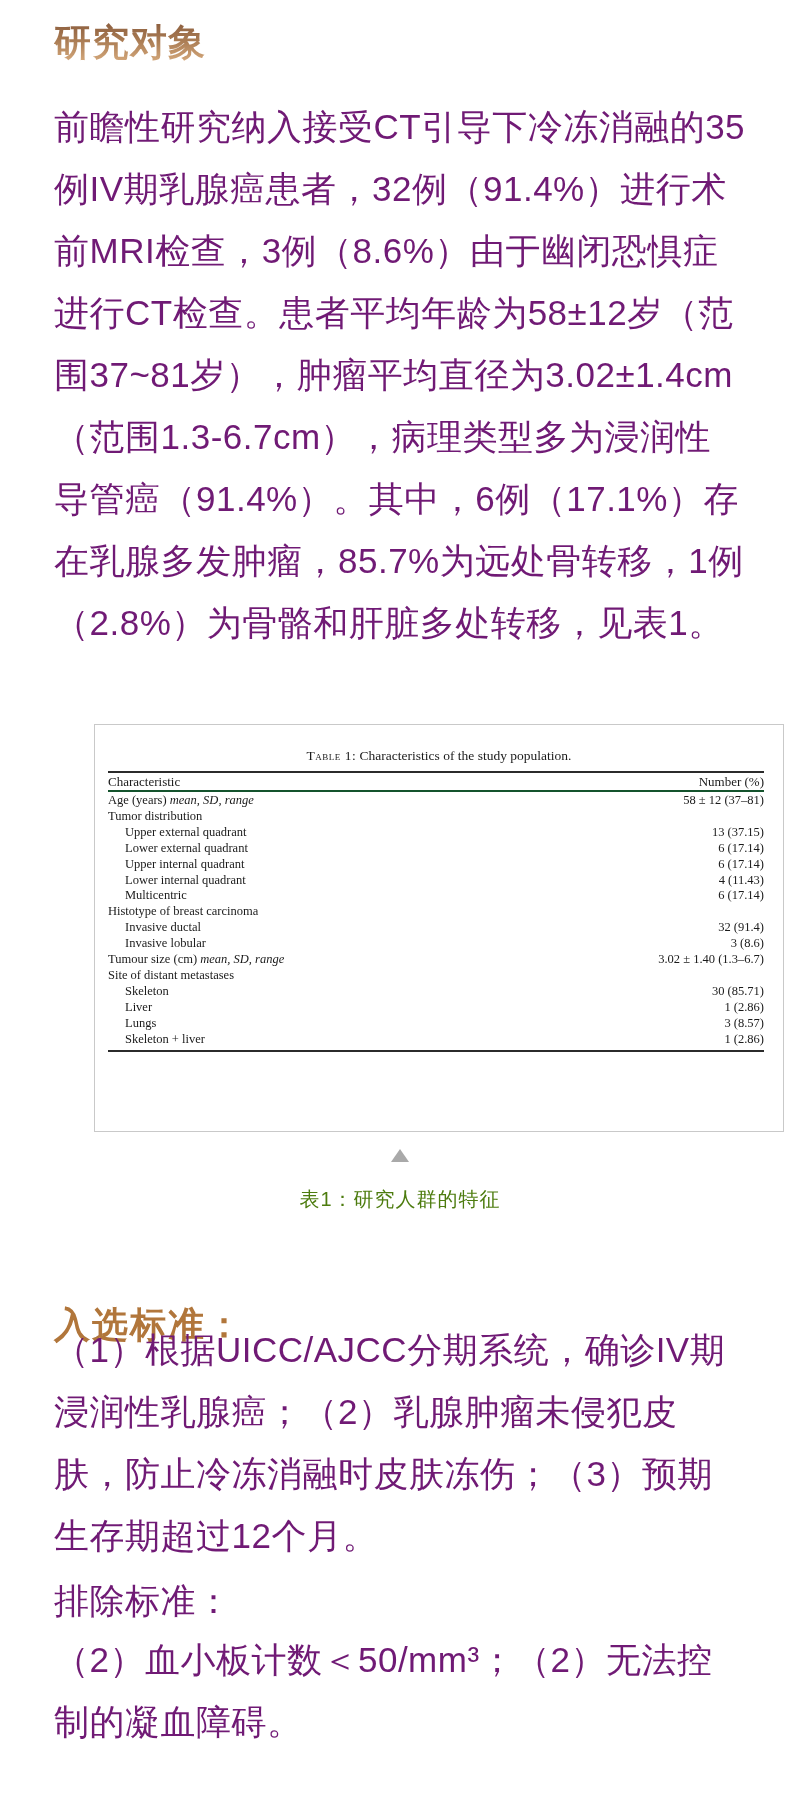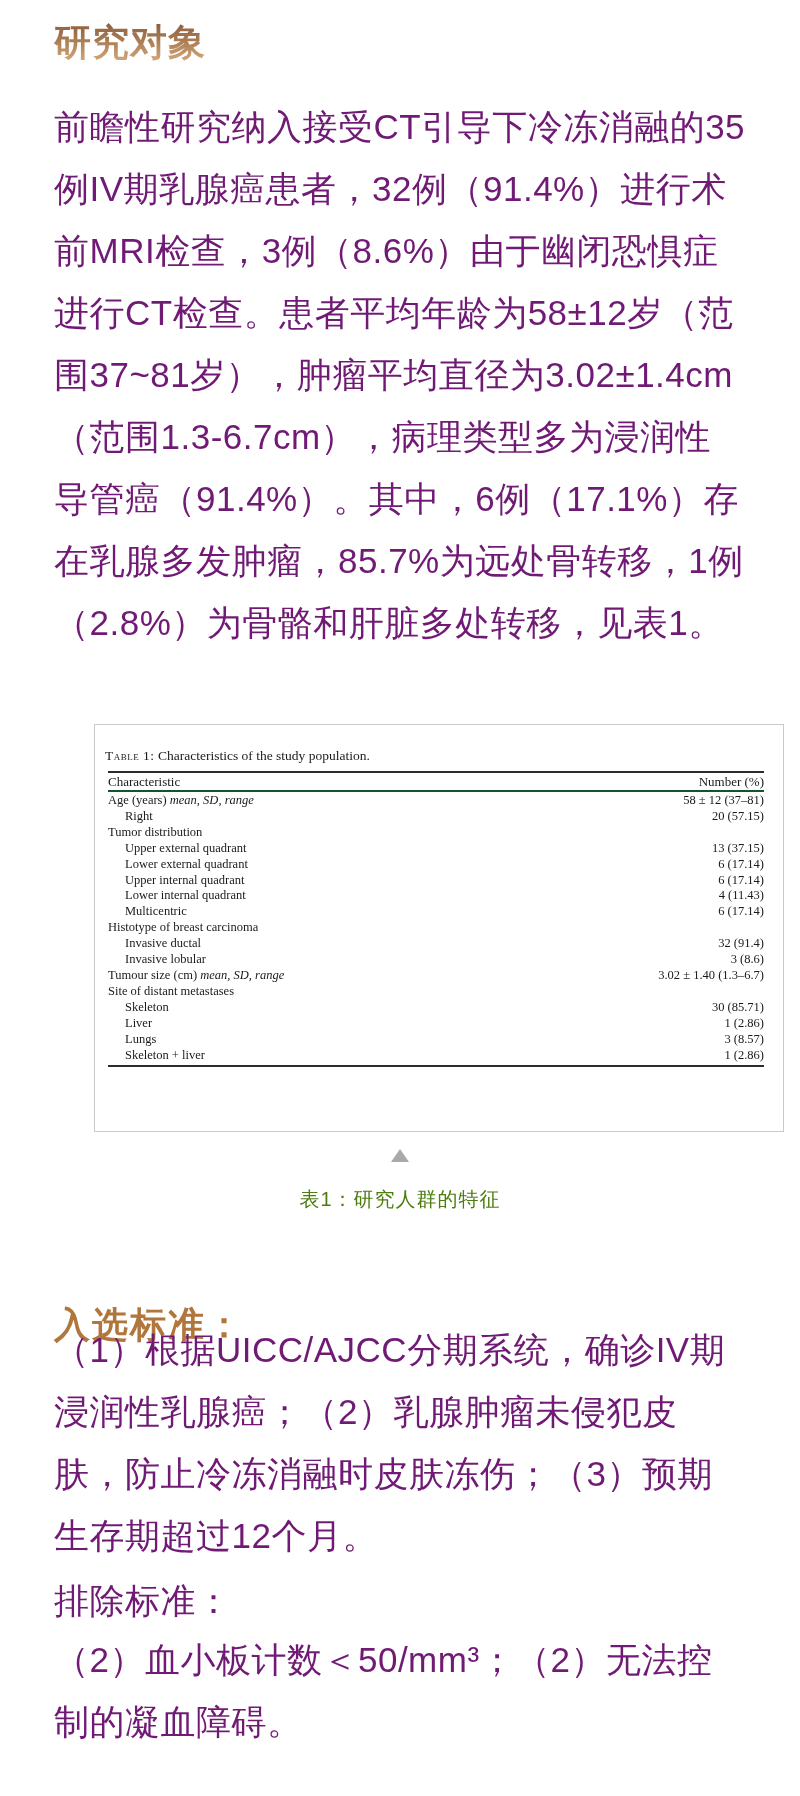--- a/index.html
+++ b/index.html
@@ -36,21 +36,21 @@
     position:absolute;left:54px;top:1302px;margin:0;
     font-size:36px;line-height:46px;font-weight:700;
     color:#b1763b;letter-spacing:2px;
   }
   
   .figure{
     position:absolute;left:54px;top:708px;width:690px;height:408px;
     box-sizing:border-box;border:1px solid #c9c9c9;background:#ffffff;
     font-family:"Liberation Serif",serif;color:#1a1a1a;
   }
-  .tbl-title{margin:22px 10px 0 10px;font-size:13.5px;line-height:17px;}
+  .tbl-title{margin:22px 10px 0 10px;text-align:center;font-size:13.5px;line-height:17px;}
   .tbl-title .smallcaps{font-variant:small-caps;letter-spacing:0.5px;}
   .tbl{margin:7px 19px 0 13px;}
   .tbl-head{
     display:flex;justify-content:space-between;align-items:center;
     border-top:2px solid #2b2b2b;border-bottom:2px solid #14532d;
     font-size:13px;line-height:17px;
   }
   .tbl-body{border-bottom:2px solid #2b2b2b;padding:1px 0 2px 0;}
   .trow{display:flex;justify-content:space-between;font-size:12.5px;line-height:15.9px;}
   .trow.indent .tlabel{padding-left:17px;}
@@ -83,24 +83,20 @@
     </div>
     <div class="tbl">
       <div class="tbl-head">
         <span>Characteristic</span>
         <span>Number (%)</span>
       </div>
       <div class="tbl-body">
           <div class="trow">
             <span class="tlabel">Age (years) <i>mean, SD, range</i></span>
             <span class="tvalue">58 ± 12 (37–81)</span>
-          </div>
-          <div class="trow indent">
-            <span class="tlabel">Right</span>
-            <span class="tvalue">20 (57.15)</span>
           </div>
           <div class="trow">
             <span class="tlabel">Tumor distribution</span>
             <span class="tvalue"></span>
           </div>
           <div class="trow indent">
             <span class="tlabel">Upper external quadrant</span>
             <span class="tvalue">13 (37.15)</span>
           </div>
           <div class="trow indent">

